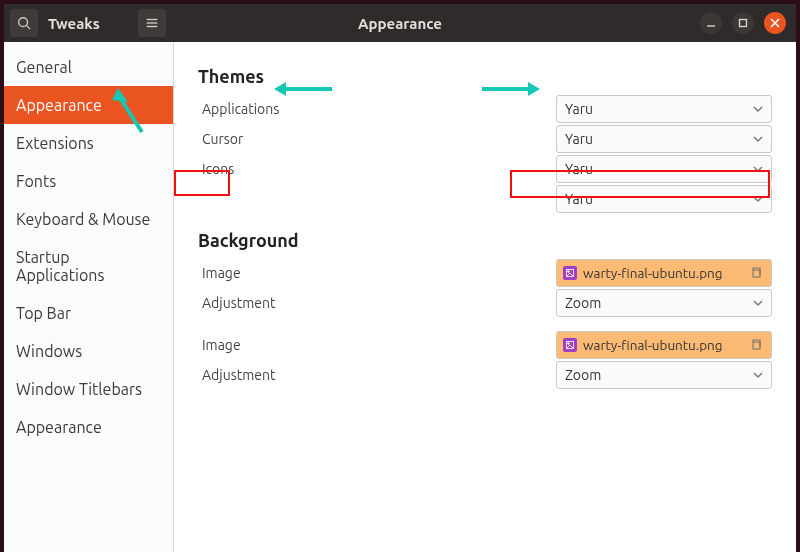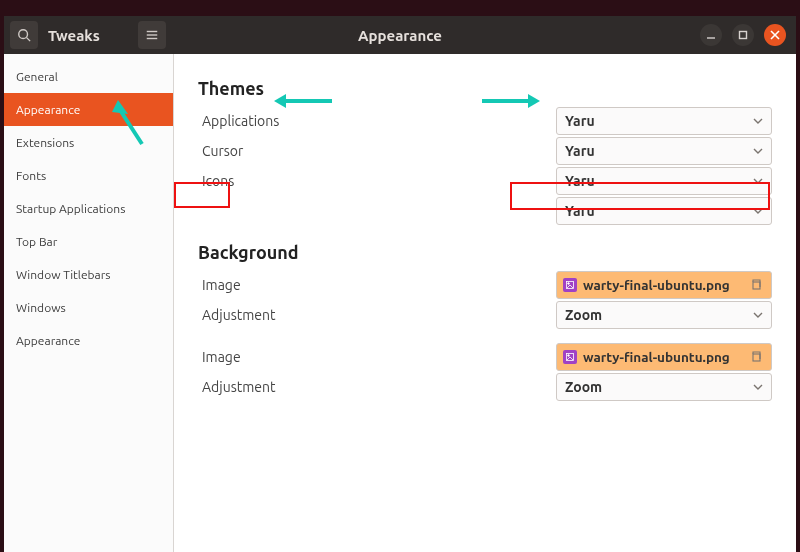--- a/index.html
+++ b/index.html
@@ -1,36 +1,36 @@
 <!DOCTYPE html>
 <html><head>
 <meta charset="utf-8">
 <style>
   * { box-sizing: border-box; margin: 0; padding: 0; }
   html, body { width: 800px; height: 552px; font-family: Ubuntu, "Segoe UI", Arial, sans-serif; font-size: 14px; background: #2b0e15; overflow: hidden; }
-  .frame { position: absolute; left: 0; top: 16px; width: 800px; height: 404px; padding: 0 4px 4px 4px; }
+  .frame { position: absolute; left: 0; top: 4px; width: 800px; height: 404px; padding: 0 4px 4px 4px; }
   .titlebar { height: 38px; background: #2f2b2a; display: flex; align-items: center; color: #e6e0dc; }
   .titlebar .btn { width: 28px; height: 28px; background: #403b39; border-radius: 4px; display: flex; align-items: center; justify-content: center; margin-left: 6px; cursor: pointer; }
   .titlebar .btn svg { stroke: #cfc9c5; }
   .titlebar .app-title { margin-left: 10px; font-weight: 700; font-size: 15px; }
   .titlebar .page-title { position: absolute; left: 50%; transform: translateX(-50%); font-weight: 700; font-size: 15px; }
   .titlebar .win-controls { margin-left: auto; display: flex; align-items: center; gap: 10px; padding-right: 10px; }
   .win-controls .wc { width: 22px; height: 22px; border-radius: 50%; display: flex; align-items: center; justify-content: center; background: #3b3735; cursor: pointer; }
   .win-controls .wc svg { stroke: #d7d2cf; }
   .win-controls .close { background: #e95420; }
   .win-controls .close svg { stroke: #fff; }
   .body { display: flex; height: 510px; background: #fff; }
   .sidebar { width: 170px; border-right: 1px solid #d9d5d2; background: #fbfbfb; padding-top: 6px; }
-  .nav-item { padding: 10px 12px; color: #3b3b3b; cursor: pointer; font-size: 12px; }
+  .nav-item { padding: 10px 12px; color: #3b3b3b; cursor: pointer; font-size: 16px; }
   .nav-item.active { background: #e95420; color: #fff; }
   .content { flex: 1; padding: 20px 24px 0 24px; overflow: hidden; position: relative; }
   .section-head { font-weight: 700; color: #222; margin: 4px 0 8px 0; font-size: 18px; }
   .row { display: flex; align-items: center; height: 30px; margin-bottom: 0px; }
   .row .label { width: 360px; color: #444; font-size: 14px; padding-left: 4px; }
-  .row .combo-wrap { flex: 1; display: flex; align-items: center; justify-content: flex-end; gap: 6px; font-weight: bold; }
+  .row .combo-wrap { flex: 1; display: flex; align-items: center; justify-content: flex-end; gap: 6px; }
   .combo { width: 216px; height: 28px; background: #fbfafa; border: 1px solid #cfc9c5; border-radius: 3px; display: flex; align-items: center; padding: 0 8px; color: #333; cursor: pointer; position: relative; }
   .combo.disabled { color: #bdb7b3; cursor: default; }
   .combo .caret { margin-left: auto; }
   .combo .caret svg polyline { stroke: #7a746f; }
   .combo.disabled .caret svg polyline { stroke: #cfc9c5; }
   .warn-icon { width: 18px; height: 18px; display: flex; align-items: center; justify-content: center; }
   .warn-icon svg { stroke: #555; }
   .filechooser { width: 216px; height: 28px; background: #fdba74; border: 1px solid #cfc9c5; border-radius: 3px; display: flex; align-items: center; padding: 0 6px; color: #333; cursor: pointer; gap: 6px; }
   .filechooser .img-badge { width: 14px; height: 14px; background: #a041c5; border-radius: 2px; display: flex; align-items: center; justify-content: center; flex-shrink: 0; }
   .filechooser .img-badge svg { stroke: #fff; fill: #fff; }
@@ -82,24 +82,25 @@
     </div>
   </div>
 
   <div class="body">
 
     <div class="sidebar">
       <div class="nav-item">General</div>
       <div class="nav-item active">Appearance</div>
       <div class="nav-item">Extensions</div>
       <div class="nav-item">Fonts</div>
+      <div class="nav-item">Keyboard &amp; Mouse</div>
       <div class="nav-item">Startup Applications</div>
       <div class="nav-item">Top Bar</div>
+      <div class="nav-item">Windows</div>
       <div class="nav-item">Window Titlebars</div>
-      <div class="nav-item">Windows</div>
       <div class="nav-item">Appearance</div>
     </div>
 
     <div class="content">
 
       <div class="section-head">Themes</div>
 
       <div class="row">
         <div class="label">Applications</div>
         <div class="combo-wrap">

